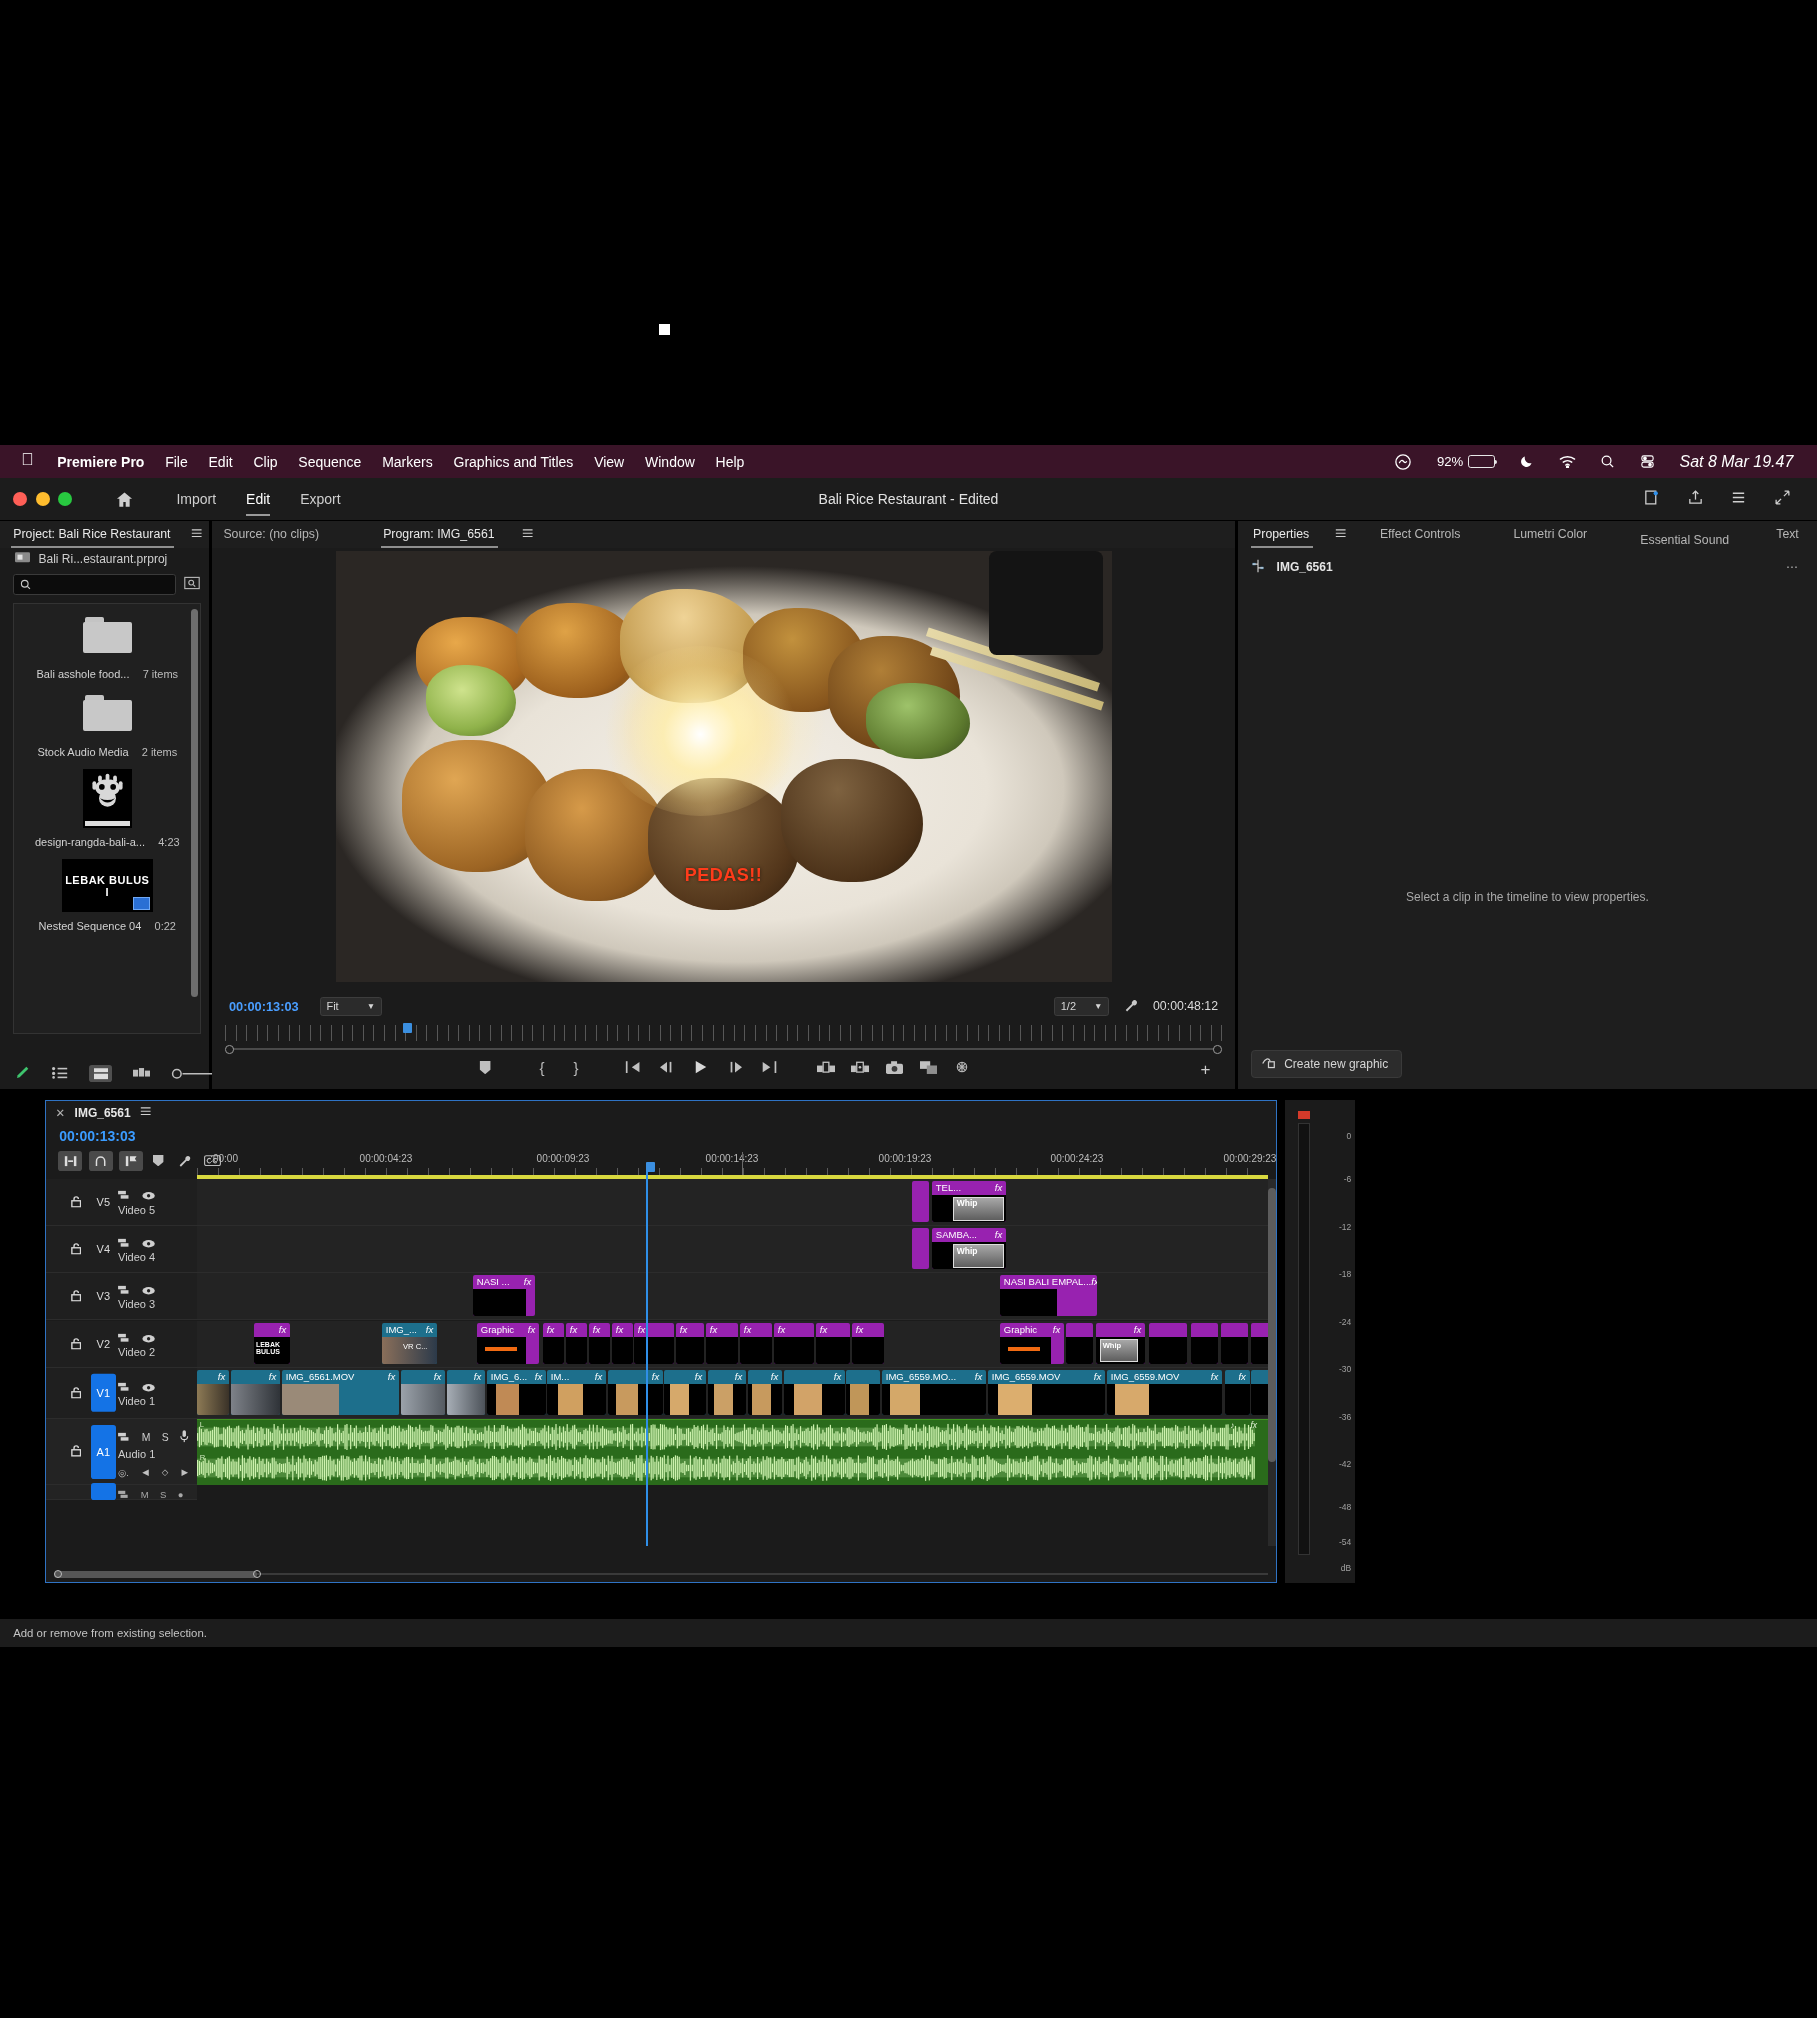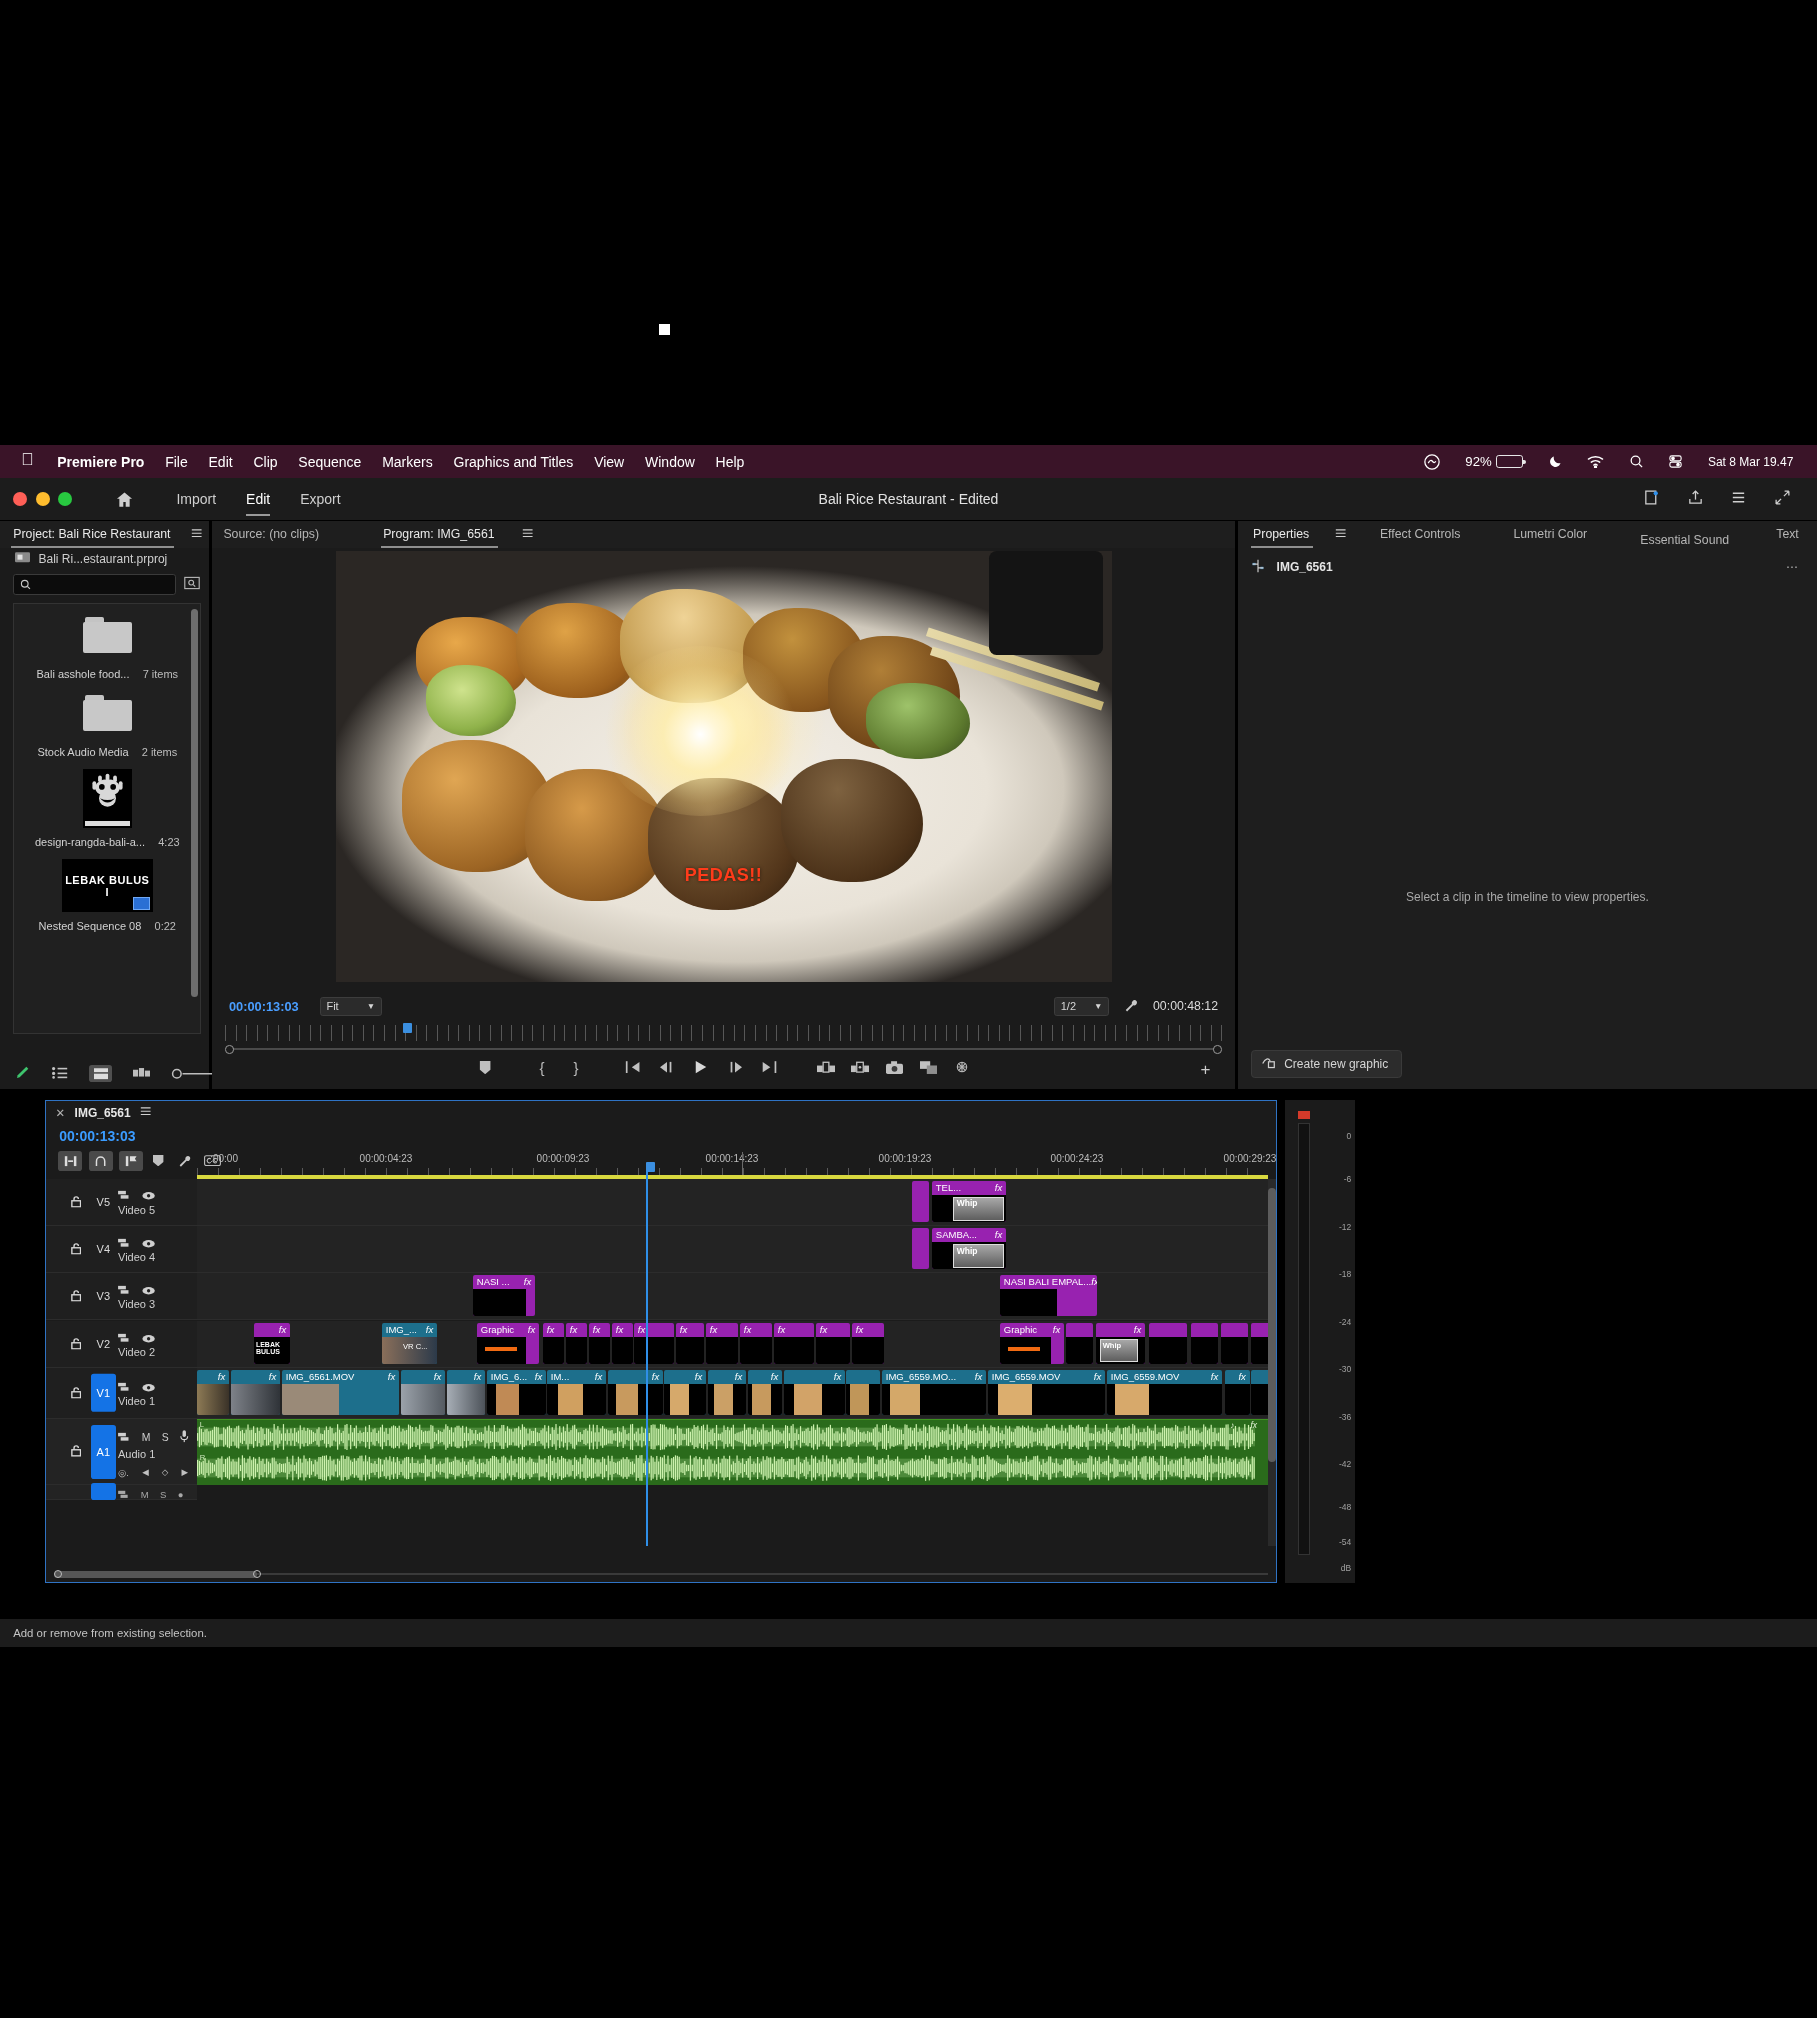--- a/index.html
+++ b/index.html
@@ -211,21 +211,21 @@
             </svg>
       </span>
       <span class="item">
         <svg width="15" height="15" viewBox="0 0 24 24" fill="none" stroke="#fff" stroke-width="1.8">
           <rect x="3" y="3" width="18" height="8" rx="3"></rect>
               <circle cx="8" cy="7" r="2" fill="#fff"></circle>
           <rect x="3" y="13" width="18" height="8" rx="3"></rect>
               <circle cx="16" cy="17" r="2" fill="#fff"></circle>
         </svg>
       </span>
-      <span class="item" style="font-size:12px;">Sat 8 Mar  19.47</span>
+      <span class="item" style="font-size:16px;font-style:italic;">Sat 8 Mar  19.47</span>
     </div>
   </div>
 
   <div class="titlebar">
     <div class="traffic">
       <span class="tl r"></span>
       <span class="tl y"></span>
       <span class="tl g"></span>
     </div>
     <span class="home-icon">
@@ -355,21 +355,21 @@
           <span>design-rangda-bali-a...</span><span class="dur">4:23</span>
         </div>
       </div>
 
       <div class="bin-item" style="padding-top:11.4px;">
         <div class="thumb-wide">
           <span>LEBAK BULUS I</span>
           <span class="seqbadge"></span>
         </div>
         <div class="bin-label" style="margin-top:7.6px;">
-          <span>Nested Sequence 08</span><span class="dur">0:22</span>
+          <span>Nested Sequence 04</span><span class="dur">0:22</span>
         </div>
       </div>
     </div>
 
     <div class="proj-footer">
       <span>
         <svg width="16" height="16" viewBox="0 0 24 24" fill="#3ec46d">
               <path d="M3 21l4-1 13-13-3-3L4 17z"></path>
             </svg>
       </span>

